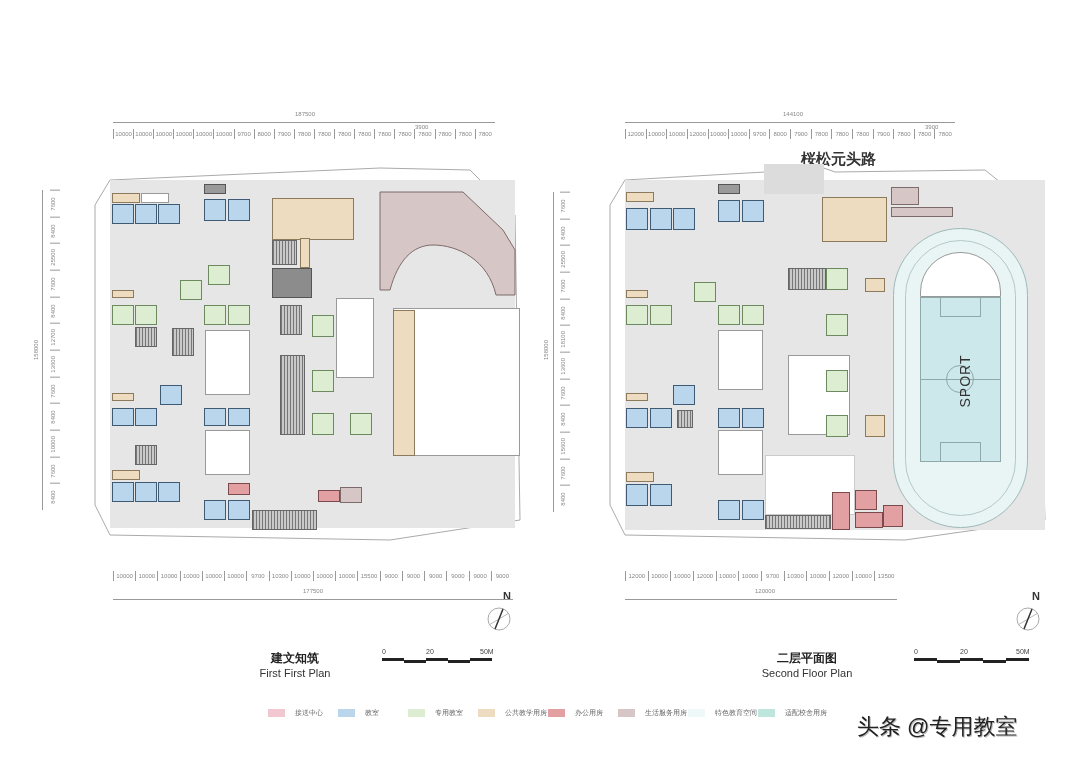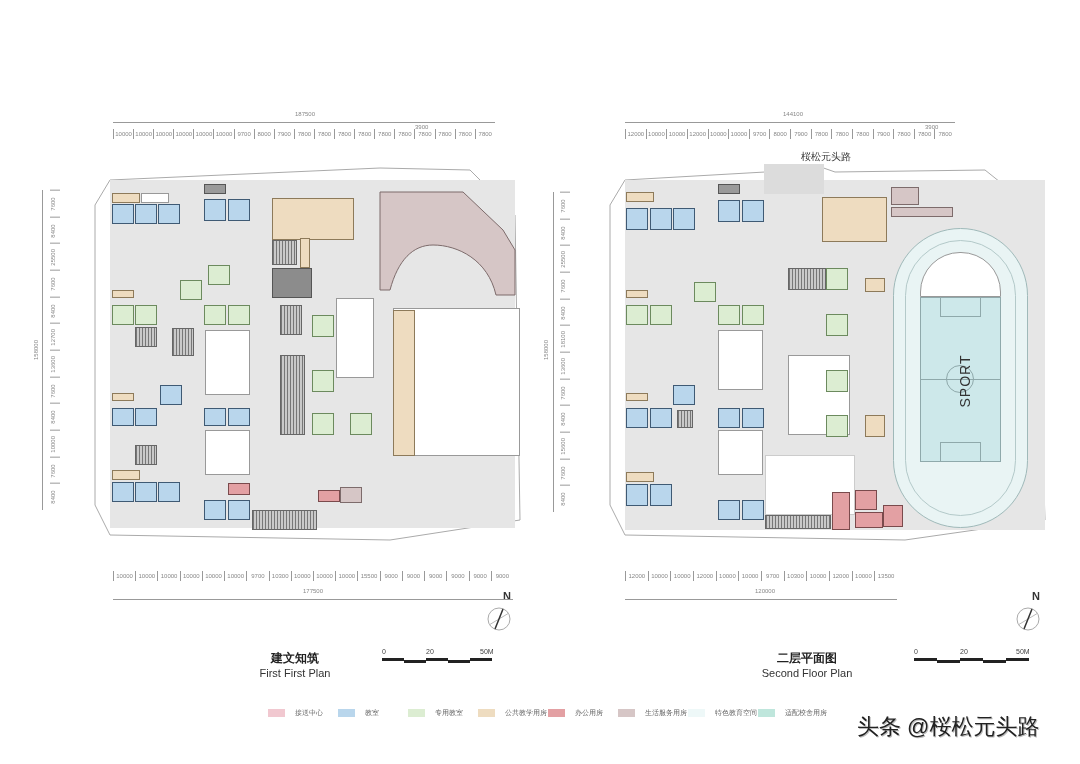--- a/index.html
+++ b/index.html
@@ -205,21 +205,21 @@
       <span class="seg" style="width: 20.625px;">7900</span>
       <span class="seg" style="width: 20.625px;">7800</span>
       <span class="seg" style="width: 20.625px;">7800</span>
       <span class="seg" style="width: 20.625px;">7800</span>
       <span class="seg" style="width: 20.625px;">7900</span>
       <span class="seg" style="width: 20.625px;">7800</span>
       <span class="seg" style="width: 20.625px;">7800</span>
       <span class="seg" style="width: 20.625px;">7800</span>
     </div>
 
-  <div class="abs" style="left:770px;top:150px;font-size:10px;color:#333;font-weight:normal;padding-left:31px;">桜松元头路</div>
+  <div class="abs" style="left:770px;top:150px;font-size:15px;color:#333;font-weight:bold;padding-left:31px;">桜松元头路</div>
 
   <div class="abs dimtxt" style="left:543px;top:340px;writing-mode:vertical-rl;transform:rotate(180deg);">158000</div>
   <div class="dimline" style="left:553px;top:192px;width:1px;height:320px;"></div>
   <div class="abs" style="left:560px;top:192px;width:10px;height:320px;" id="p1-left">
       <div class="vseg" style="top: 0px; left: 0px; height: 26.6667px; width: 10px;">7600</div>
       <div class="vseg" style="top: 26.6667px; left: 0px; height: 26.6667px; width: 10px;">8400</div>
       <div class="vseg" style="top: 53.3333px; left: 0px; height: 26.6667px; width: 10px;">25500</div>
       <div class="vseg" style="top: 80px; left: 0px; height: 26.6667px; width: 10px;">7600</div>
       <div class="vseg" style="top: 106.667px; left: 0px; height: 26.6667px; width: 10px;">8400</div>
       <div class="vseg" style="top: 133.333px; left: 0px; height: 26.6667px; width: 10px;">18100</div>
@@ -369,13 +369,13 @@
     <div class="legend-item" style="left: 420px; top: 0px;">
       <span class="legend-sw" style="background: rgb(238, 248, 248);"></span>
       <span>特色教育空间</span>
     </div>
     <div class="legend-item" style="left: 490px; top: 0px;">
       <span class="legend-sw" style="background: rgb(191, 230, 220);"></span>
       <span>适配校舍用房</span>
     </div>
   </div>
 
-<div class="abs" style="left:857px;top:712px;font-size:22px;color:#222;text-shadow:1px 1px 0 #bbb;">头条 @桜松元头路</div>
+<div class="abs" style="left:857px;top:712px;font-size:22px;color:#222;text-shadow:1px 1px 0 #bbb;">头条 @专用教室</div>
 
 </body></html>

